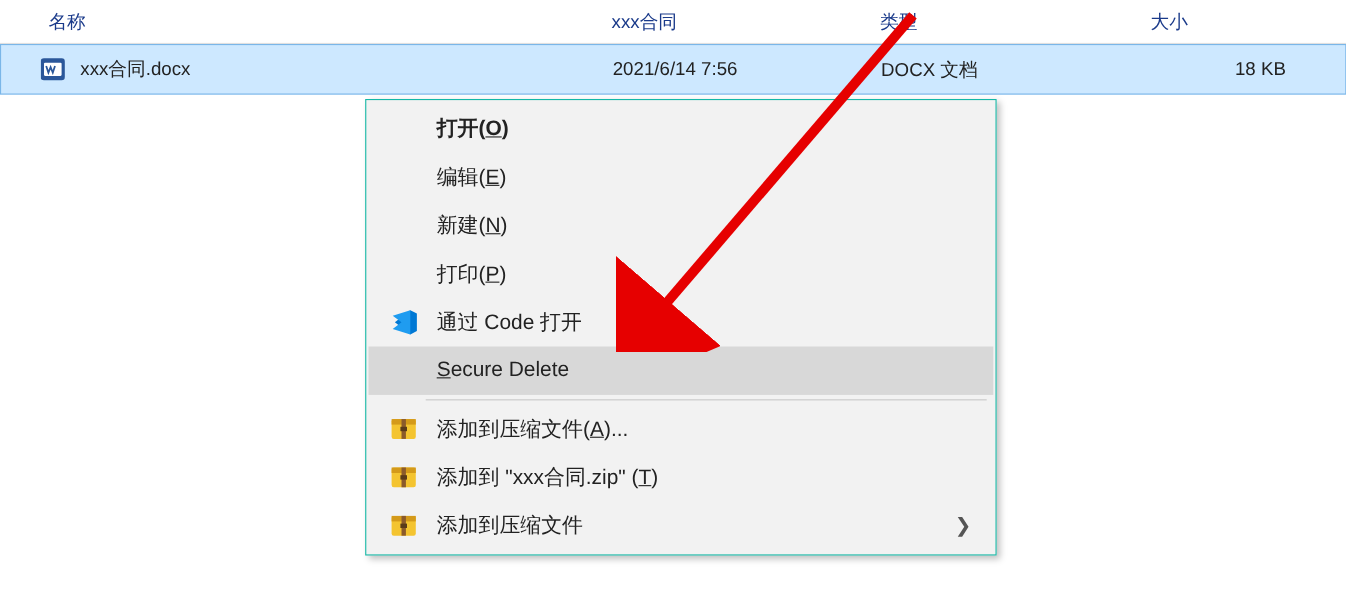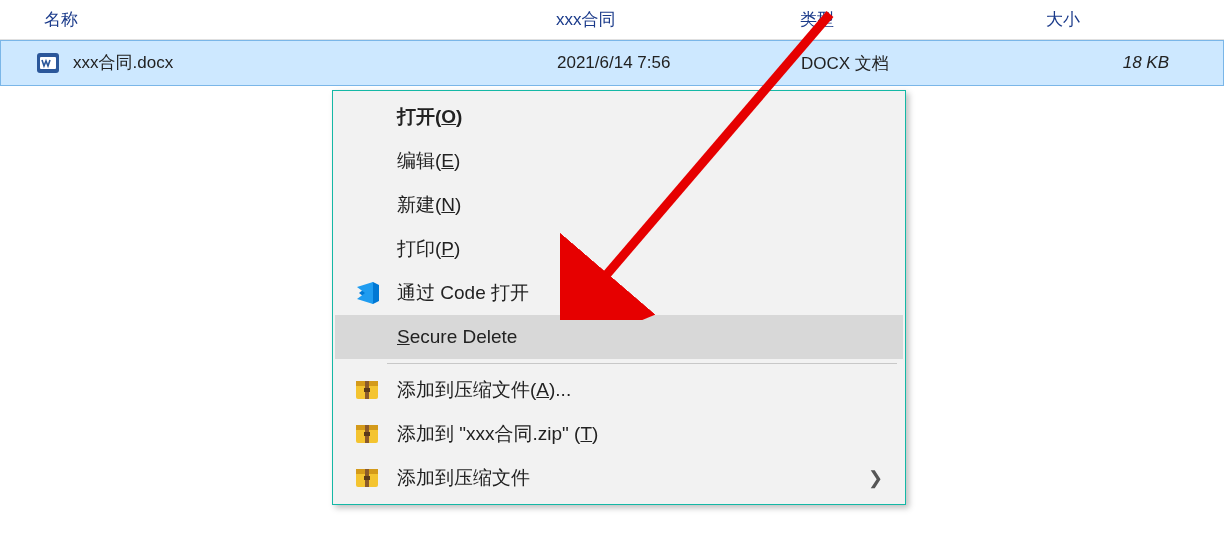--- a/index.html
+++ b/index.html
@@ -40,21 +40,21 @@
     align-items: flex-start;
     padding-left: 36px;
   }
   .file-icon {
     width: 22px;
     height: 24px;
     margin-right: 14px;
   }
   .file-date { width: 244px; padding-left: 10px; }
   .file-type { width: 246px; padding-left: 10px; }
-  .file-size { flex: 1; text-align: right; padding-right: 54px; font-style: italic; }
+  .file-size { flex: 1; text-align: right; padding-right: 54px; }
 
   .context-menu {
     position: absolute;
     left: 332px;
     top: 90px;
     width: 574px;
     background: #f2f2f2;
     border: 1px solid #14b8a6;
     box-shadow: 3px 3px 6px rgba(0,0,0,0.25);
     padding: 4px 2px;

